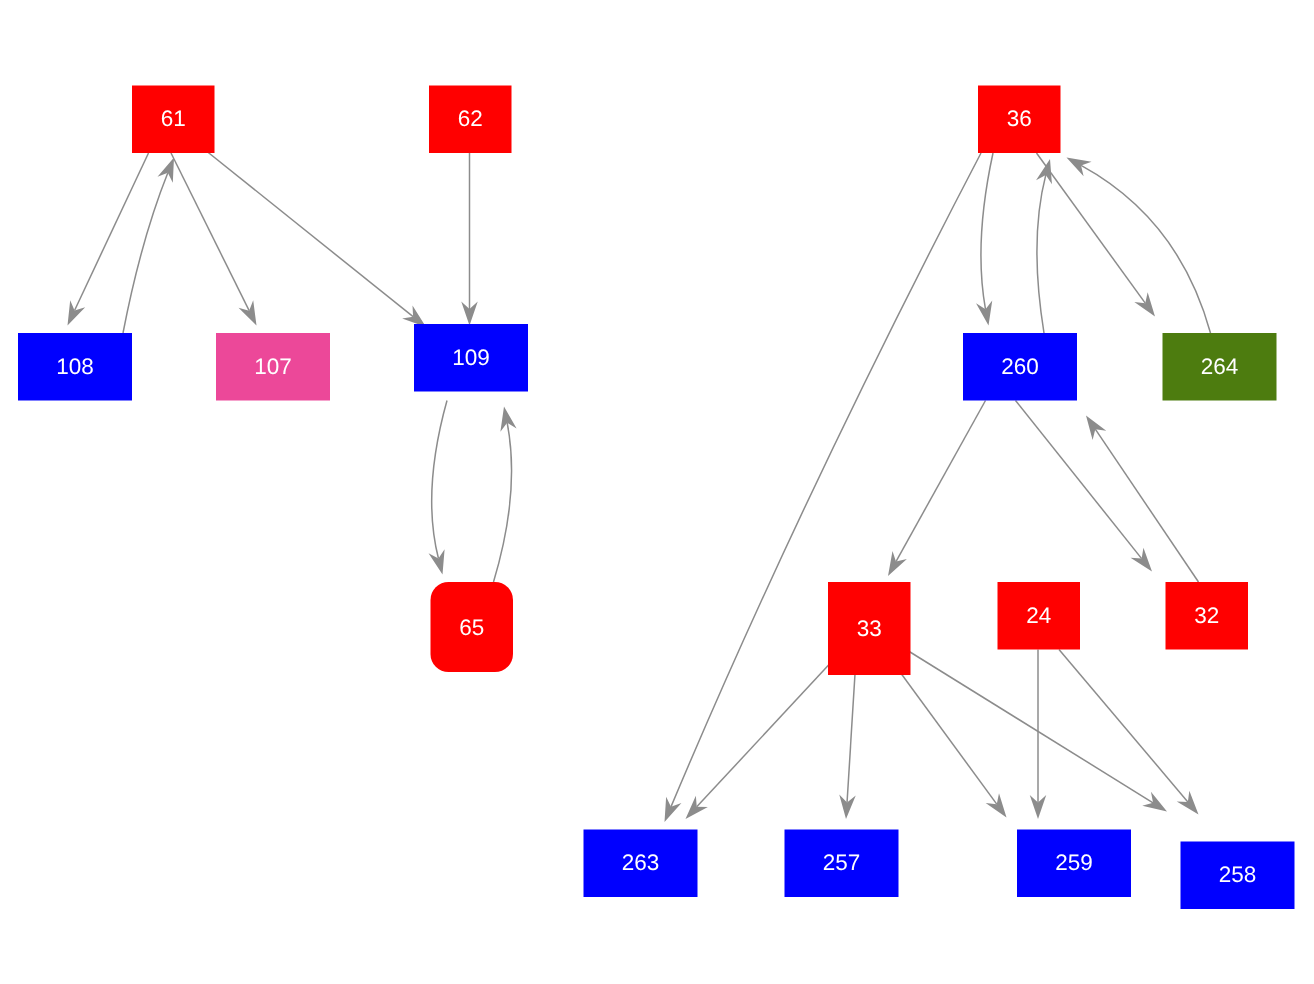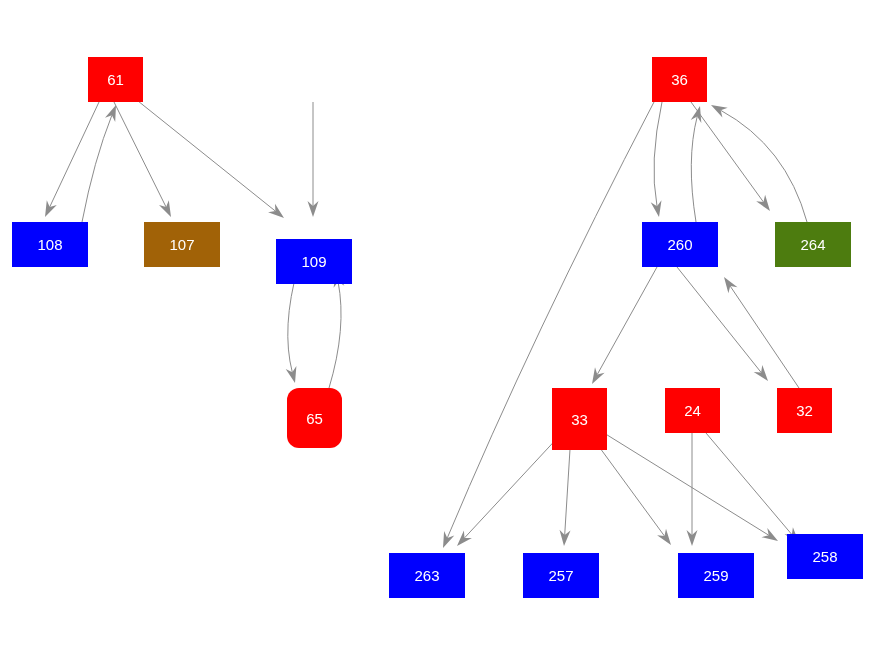--- a/index.html
+++ b/index.html
@@ -79,30 +79,33 @@
       <polygon points="778,541 761.5,537.2 768.7,535.2 767.3,527.9" fill="#8c8c8c"></polygon>
       <path d="M692,433 L692.0,535.0" fill="none" stroke="#8c8c8c" stroke-width="1"></path>
       <polygon points="692,546 686.5,530.0 692.0,535.0 697.5,530.0" fill="#8c8c8c"></polygon>
       <path d="M706,433 L791.9,534.6" fill="none" stroke="#8c8c8c" stroke-width="1"></path>
       <polygon points="799,543 784.5,534.3 791.9,534.6 792.9,527.2" fill="#8c8c8c"></polygon>
     </svg>
 
 <div class="graph-node" style="left: 88px; top: 57px; width: 55px; height: 45px; background: rgb(255, 0, 0);">
       <span>61</span>
     </div>
+    <div class="graph-node" style="left: 286px; top: 57px; width: 55px; height: 45px; background: rgb(255, 0, 0);">
+      <span>62</span>
+    </div>
     <div class="graph-node" style="left: 652px; top: 57px; width: 55px; height: 45px; background: rgb(255, 0, 0);">
       <span>36</span>
     </div>
     <div class="graph-node" style="left: 12px; top: 222px; width: 76px; height: 45px; background: rgb(0, 0, 255);">
       <span>108</span>
     </div>
-    <div class="graph-node" style="left: 144px; top: 222px; width: 76px; height: 45px; background: #a16207;">
+    <div class="graph-node" style="left: 144px; top: 222px; width: 76px; height: 45px; background: #ec4899;">
       <span>107</span>
     </div>
-    <div class="graph-node" style="left: 276px; top: 239px; width: 76px; height: 45px; background: rgb(0, 0, 255);">
+    <div class="graph-node" style="left: 276px; top: 216px; width: 76px; height: 45px; background: rgb(0, 0, 255);">
       <span>109</span>
     </div>
     <div class="graph-node" style="left: 642px; top: 222px; width: 76px; height: 45px; background: rgb(0, 0, 255);">
       <span>260</span>
     </div>
     <div class="graph-node" style="left: 775px; top: 222px; width: 76px; height: 45px; background: #4d7c0f;">
       <span>264</span>
     </div>
     <div class="graph-node" style="left: 287px; top: 388px; width: 55px; height: 60px; background: rgb(255, 0, 0); border-radius: 12px;">
       <span>65</span>
@@ -118,16 +121,16 @@
     </div>
     <div class="graph-node" style="left: 389px; top: 553px; width: 76px; height: 45px; background: rgb(0, 0, 255);">
       <span>263</span>
     </div>
     <div class="graph-node" style="left: 523px; top: 553px; width: 76px; height: 45px; background: rgb(0, 0, 255);">
       <span>257</span>
     </div>
     <div class="graph-node" style="left: 654px; top: 553px; width: 76px; height: 45px; background: rgb(0, 0, 255); margin-left: 24px;">
       <span>259</span>
     </div>
-    <div class="graph-node" style="left: 787px; top: 534px; width: 76px; height: 45px; background: rgb(0, 0, 255); text-align: right;">
+    <div class="graph-node" style="left: 787px; top: 561px; width: 76px; height: 45px; background: rgb(0, 0, 255); text-align: right;">
       <span>258</span>
     </div>
   </div>
 
 </body></html>

